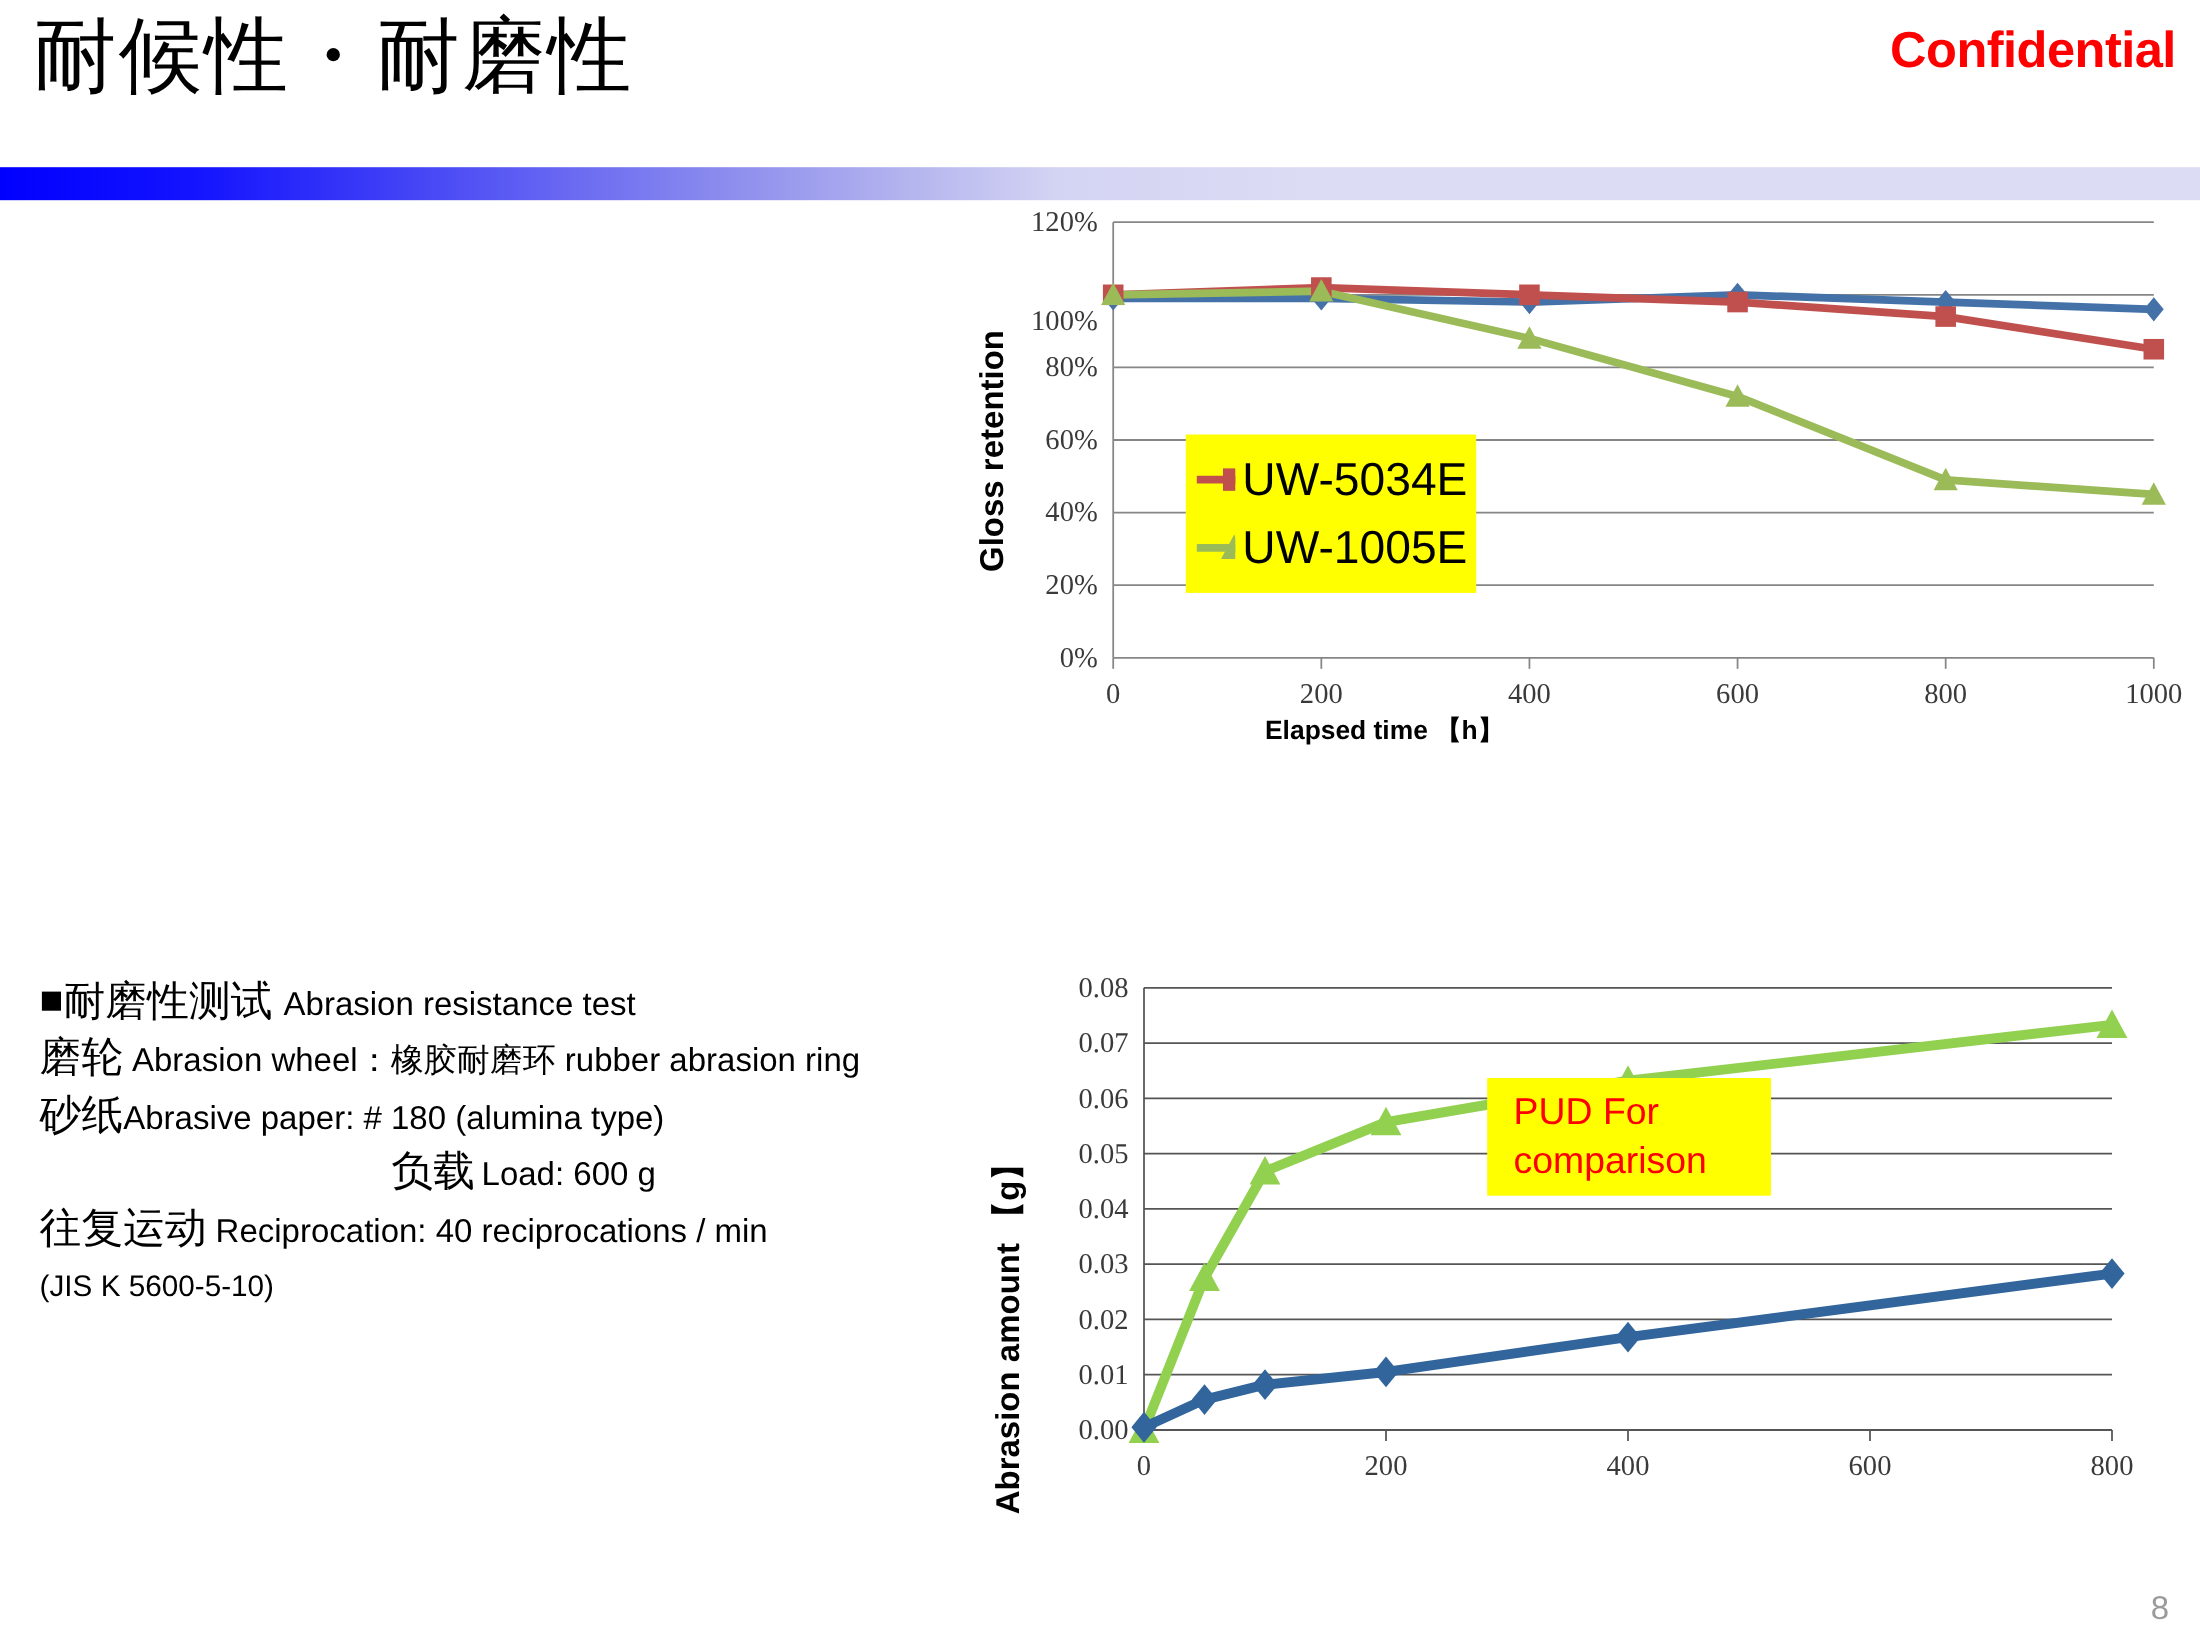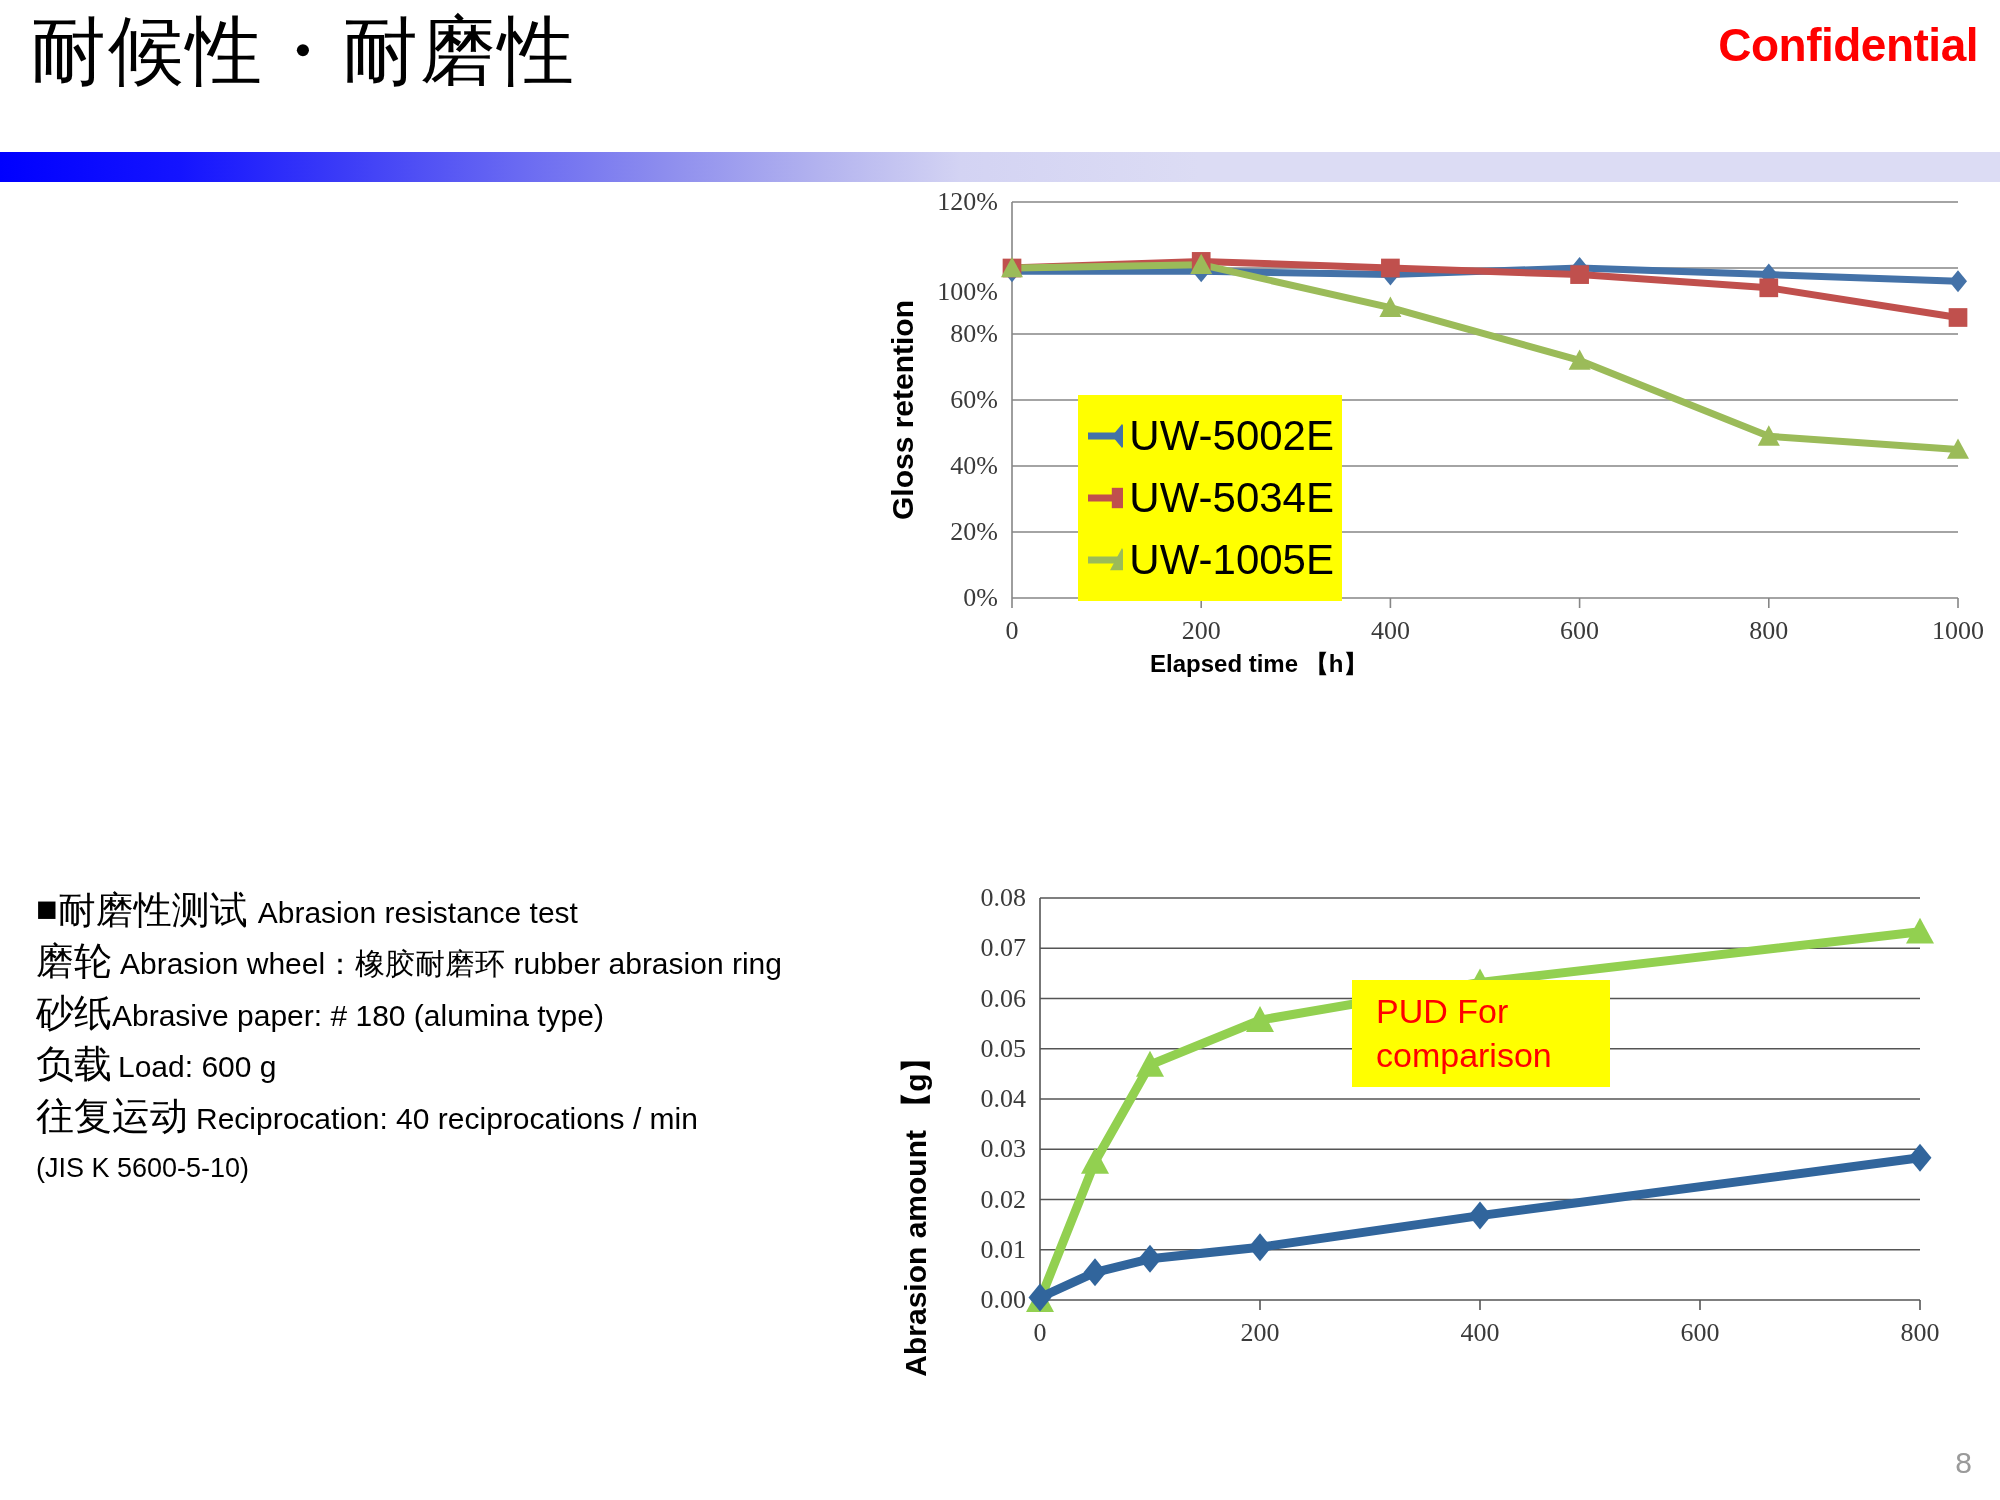--- a/index.html
+++ b/index.html
@@ -103,21 +103,21 @@
   <div class="block" id="block-abrasion">
     <div class="ln cn-lg" style="font-size:38px;">
       <span class="sq">■</span><span>耐磨性测试</span><span class="en-md" style="margin-left:10px;">Abrasion resistance test</span>
     </div>
     <div class="ln" style="line-height:1.34;">
       <span class="cn-md">磨轮</span><span class="en-md" style="margin-left:8px;">Abrasion wheel：橡胶耐磨环  rubber abrasion ring</span>
     </div>
     <div class="ln" style="line-height:1.34;">
       <span class="cn-md">砂纸</span><span class="en-md">Abrasive paper: # 180 (alumina type)</span>
     </div>
-    <div class="ln" style="line-height:1.34;">
+    <div class="ln" style="line-height:1.34;text-align:center;">
       <span class="cn-md">负载</span><span class="en-md" style="margin-left:6px;">Load: 600 g</span>
     </div>
     <div class="ln" style="line-height:1.34;">
       <span class="cn-md">往复运动</span><span class="en-md" style="margin-left:8px;">Reciprocation: 40 reciprocations / min</span>
     </div>
     <div class="ln small" style="margin-top:6px;">(JIS K 5600-5-10)</div>
   </div>
 
   <div class="chart" id="chart-weather">
     <div class="ylabel" style="left:-14px;top:220px;font-size:30px;transform:rotate(-90deg) translate(-50%,0);transform-origin:left top;">Gloss retention</div>
@@ -174,27 +174,20 @@
         <polygon points="301.20000000000005,63.69999999999999 312.20000000000005,84.04999999999998 290.20000000000005,84.04999999999998" fill="#9BBB59"></polygon>
         <polygon points="490.40000000000003,106.60000000000002 501.40000000000003,126.95000000000002 479.40000000000003,126.95000000000002" fill="#9BBB59"></polygon>
         <polygon points="679.6,159.4 690.6,179.75 668.6,179.75" fill="#9BBB59"></polygon>
         <polygon points="868.8000000000001,235.3 879.8000000000001,255.65 857.8000000000001,255.65" fill="#9BBB59"></polygon>
         <polygon points="1058,248.5 1069,268.85 1047,268.85" fill="#9BBB59"></polygon>
       </svg>
 
     <div class="hl-legend" id="w-legend" style="left:178px;top:205px;width:248px;padding:10px 8px;">
         <div class="leg-row">
           <svg width="72" height="34">
-            <line x1="2" y1="17" x2="70" y2="17" stroke="#4472A8" stroke-width="7"></line>
-            <polygon points="36,5 45.84,17 36,29 26.16,17" fill="#4472A8"></polygon>
-          </svg>
-          <span class="leg-txt">UW-5002E</span>
-        </div>
-        <div class="leg-row">
-          <svg width="72" height="34">
             <line x1="2" y1="17" x2="70" y2="17" stroke="#C0504D" stroke-width="7"></line>
             <rect x="25.8" y="6.800000000000001" width="20.4" height="20.4" fill="#C0504D"></rect>
           </svg>
           <span class="leg-txt">UW-5034E</span>
         </div>
         <div class="leg-row">
           <svg width="72" height="34">
             <line x1="2" y1="17" x2="70" y2="17" stroke="#9BBB59" stroke-width="7"></line>
             <polygon points="36,5 48,27.2 24,27.2" fill="#9BBB59"></polygon>
           </svg>

